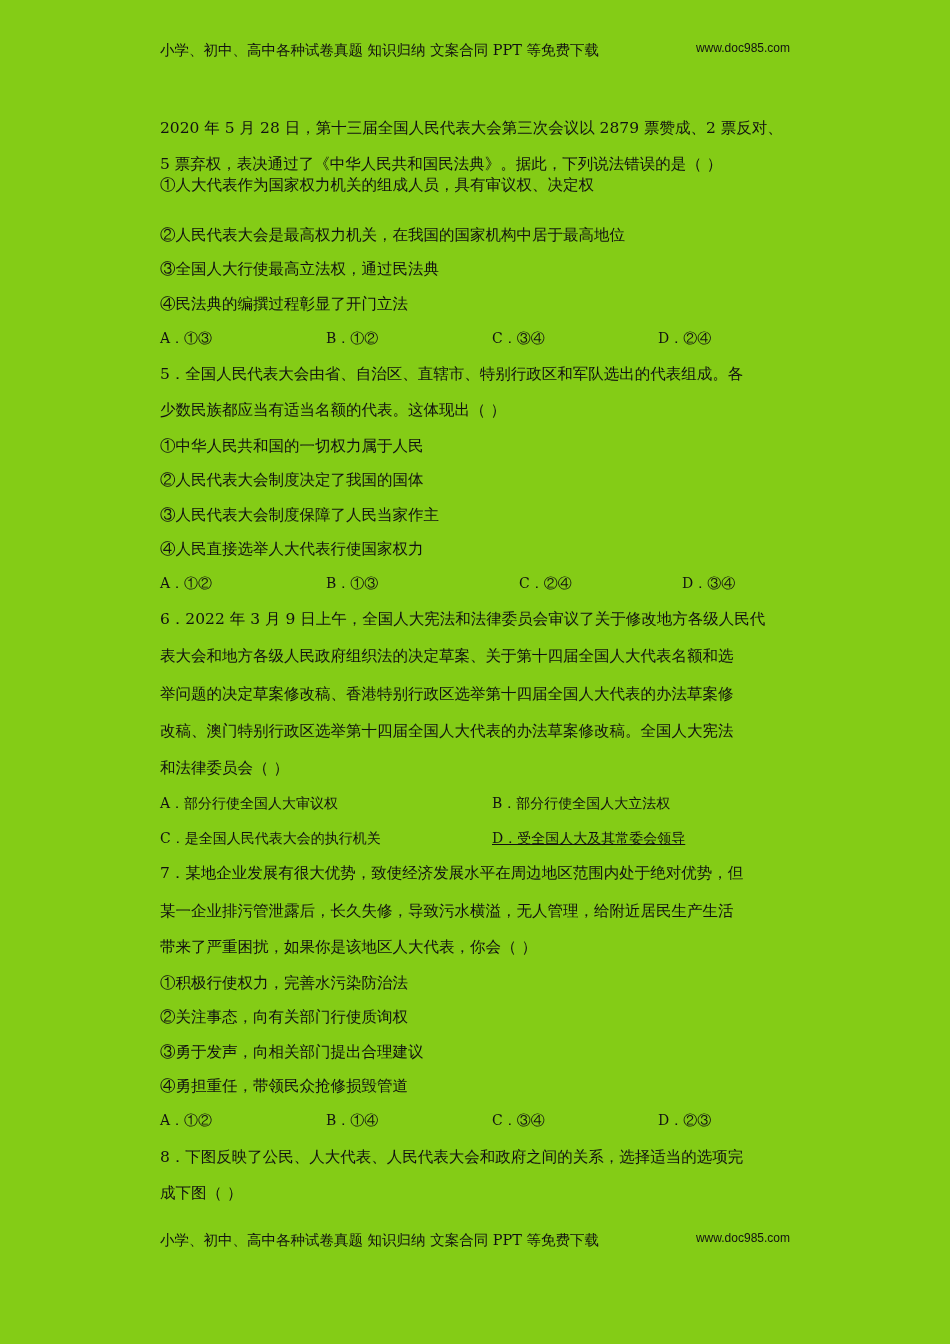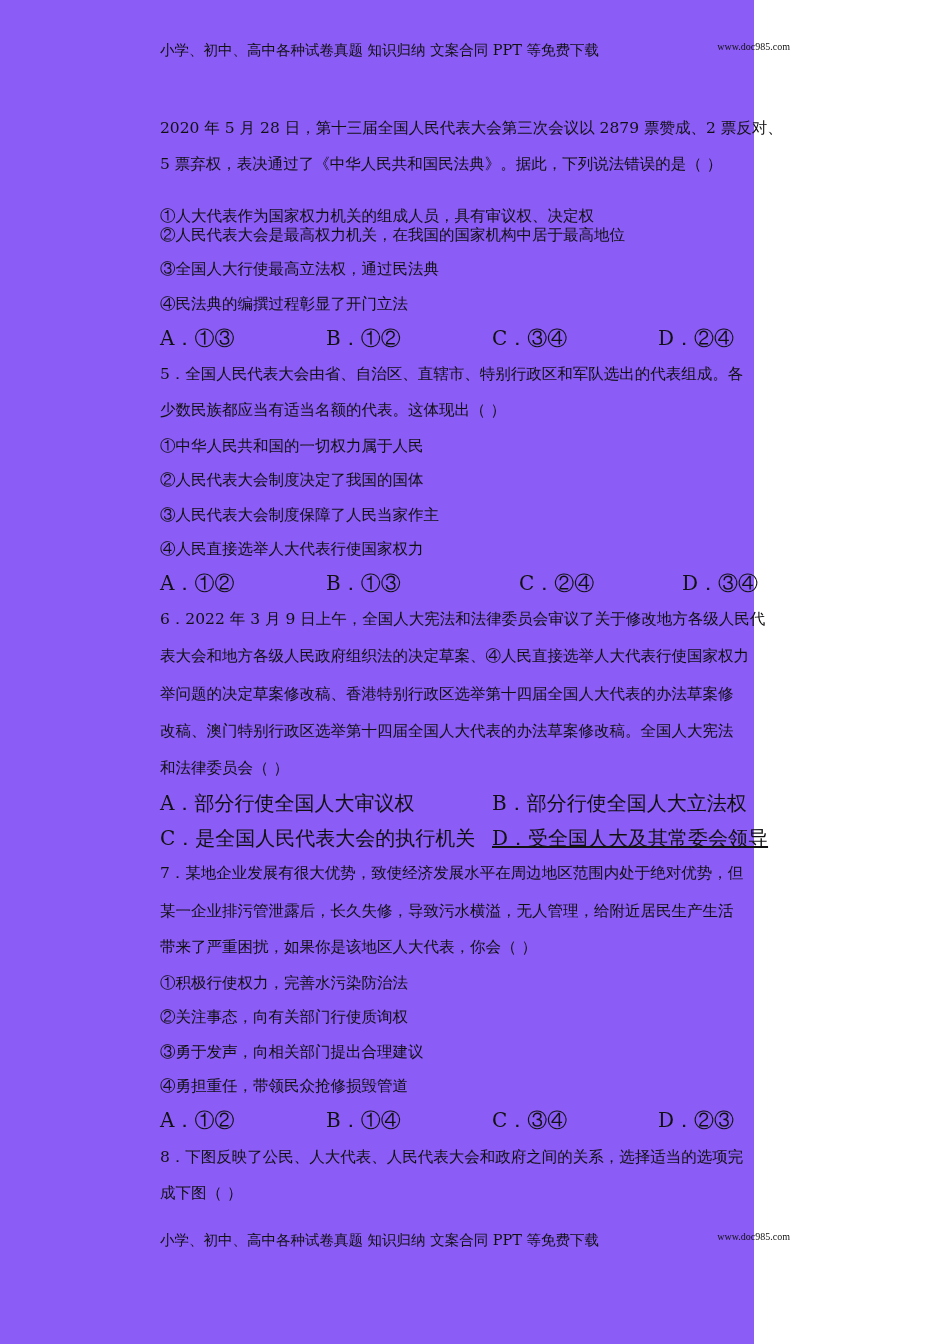--- a/index.html
+++ b/index.html
@@ -1,37 +1,37 @@
 <!DOCTYPE html>
 <html><head>
 <meta charset="utf-8">
 <style>
   html, body { margin: 0; padding: 0; background: #ffffff; }
   body { width: 950px; height: 1344px; position: relative; overflow: hidden;
          font-family: "DejaVu Serif", "Liberation Serif", serif; color: #111; }
-  .page { position: absolute; left: 0; top: 0; width: 754px; height: 1344px; background:#8b5cf6; }
+  .page { position: absolute; left: 0; top: 0; width: 950px; height: 1344px; background:#84cc16; }
   .hdr { position: absolute; left: 160px; width: 630px; font-size: 14.5px; display: flex; justify-content: space-between; white-space: nowrap; }
-  .hdr .url { font-family: Liberation Serif, serif; font-size: 10px; }
+  .hdr .url { font-family: Liberation Sans, sans-serif; font-size: 12px; }
   .line { position: absolute; left: 160px; width: 630px; font-size: 15.5px; white-space: nowrap; line-height: 20px; }
-  .opt { position: absolute; font-size: 20px; white-space: nowrap; line-height: 20px; }
+  .opt { position: absolute; font-size: 14px; white-space: nowrap; line-height: 20px; }
 </style>
 </head>
 <body>
 
 <div class="page">
 
   <div class="hdr" style="top:41px;">
     <span>小学、初中、高中各种试卷真题  知识归纳  文案合同  PPT 等免费下载</span>
     <span class="url">www.doc985.com</span>
   </div>
 
   <div>
     <div class="line" style="top:118px;">2020 年 5 月 28 日，第十三届全国人民代表大会第三次会议以 2879 票赞成、2 票反对、</div>
     <div class="line" style="top:154px;">5 票弃权，表决通过了《中华人民共和国民法典》。据此，下列说法错误的是（     ）</div>
-    <div class="line" style="top:206px;">①人大代表作为国家权力机关的组成人员，具有审议权、决定权</div>
+    <div class="line" style="top:176px;font-family:Liberation Mono, monospace;">①人大代表作为国家权力机关的组成人员，具有审议权、决定权</div>
     <div class="line" style="top:225px;">②人民代表大会是最高权力机关，在我国的国家机构中居于最高地位</div>
     <div class="line" style="top:259px;">③全国人大行使最高立法权，通过民法典</div>
     <div class="line" style="top:294px;">④民法典的编撰过程彰显了开门立法</div>
     <div class="opt" style="top:328px; left:160px;">A．①③</div>
     <div class="opt" style="top:328px; left:326px;">B．①②</div>
     <div class="opt" style="top:328px; left:492px;">C．③④</div>
     <div class="opt" style="top:328px; left:658px;">D．②④</div>
   </div>
 
   <div>
@@ -42,21 +42,21 @@
     <div class="line" style="top:505px;">③人民代表大会制度保障了人民当家作主</div>
     <div class="line" style="top:539px;">④人民直接选举人大代表行使国家权力</div>
     <div class="opt" style="top:573px; left:160px;">A．①②</div>
     <div class="opt" style="top:573px; left:326px;">B．①③</div>
     <div class="opt" style="top:573px; left:519px;">C．②④</div>
     <div class="opt" style="top:573px; left:658px;margin-left:24px;">D．③④</div>
   </div>
 
   <div>
     <div class="line" style="top:609px;">6．2022 年 3 月 9 日上午，全国人大宪法和法律委员会审议了关于修改地方各级人民代</div>
-    <div class="line" style="top:646px;">表大会和地方各级人民政府组织法的决定草案、④人民直接选举人大代表行使国家权力</div>
+    <div class="line" style="top:646px;">表大会和地方各级人民政府组织法的决定草案、关于第十四届全国人大代表名额和选</div>
     <div class="line" style="top:684px;">举问题的决定草案修改稿、香港特别行政区选举第十四届全国人大代表的办法草案修</div>
     <div class="line" style="top:721px;">改稿、澳门特别行政区选举第十四届全国人大代表的办法草案修改稿。全国人大宪法</div>
     <div class="line" style="top:758px;">和法律委员会（     ）</div>
     <div class="opt" style="top:793px; left:160px;">A．部分行使全国人大审议权</div>
     <div class="opt" style="top:793px; left:492px;">B．部分行使全国人大立法权</div>
     <div class="opt" style="top:828px; left:160px;">C．是全国人民代表大会的执行机关</div>
     <div class="opt" style="top:828px; left:492px;text-decoration:underline;">D．受全国人大及其常委会领导</div>
   </div>
 
   <div>

